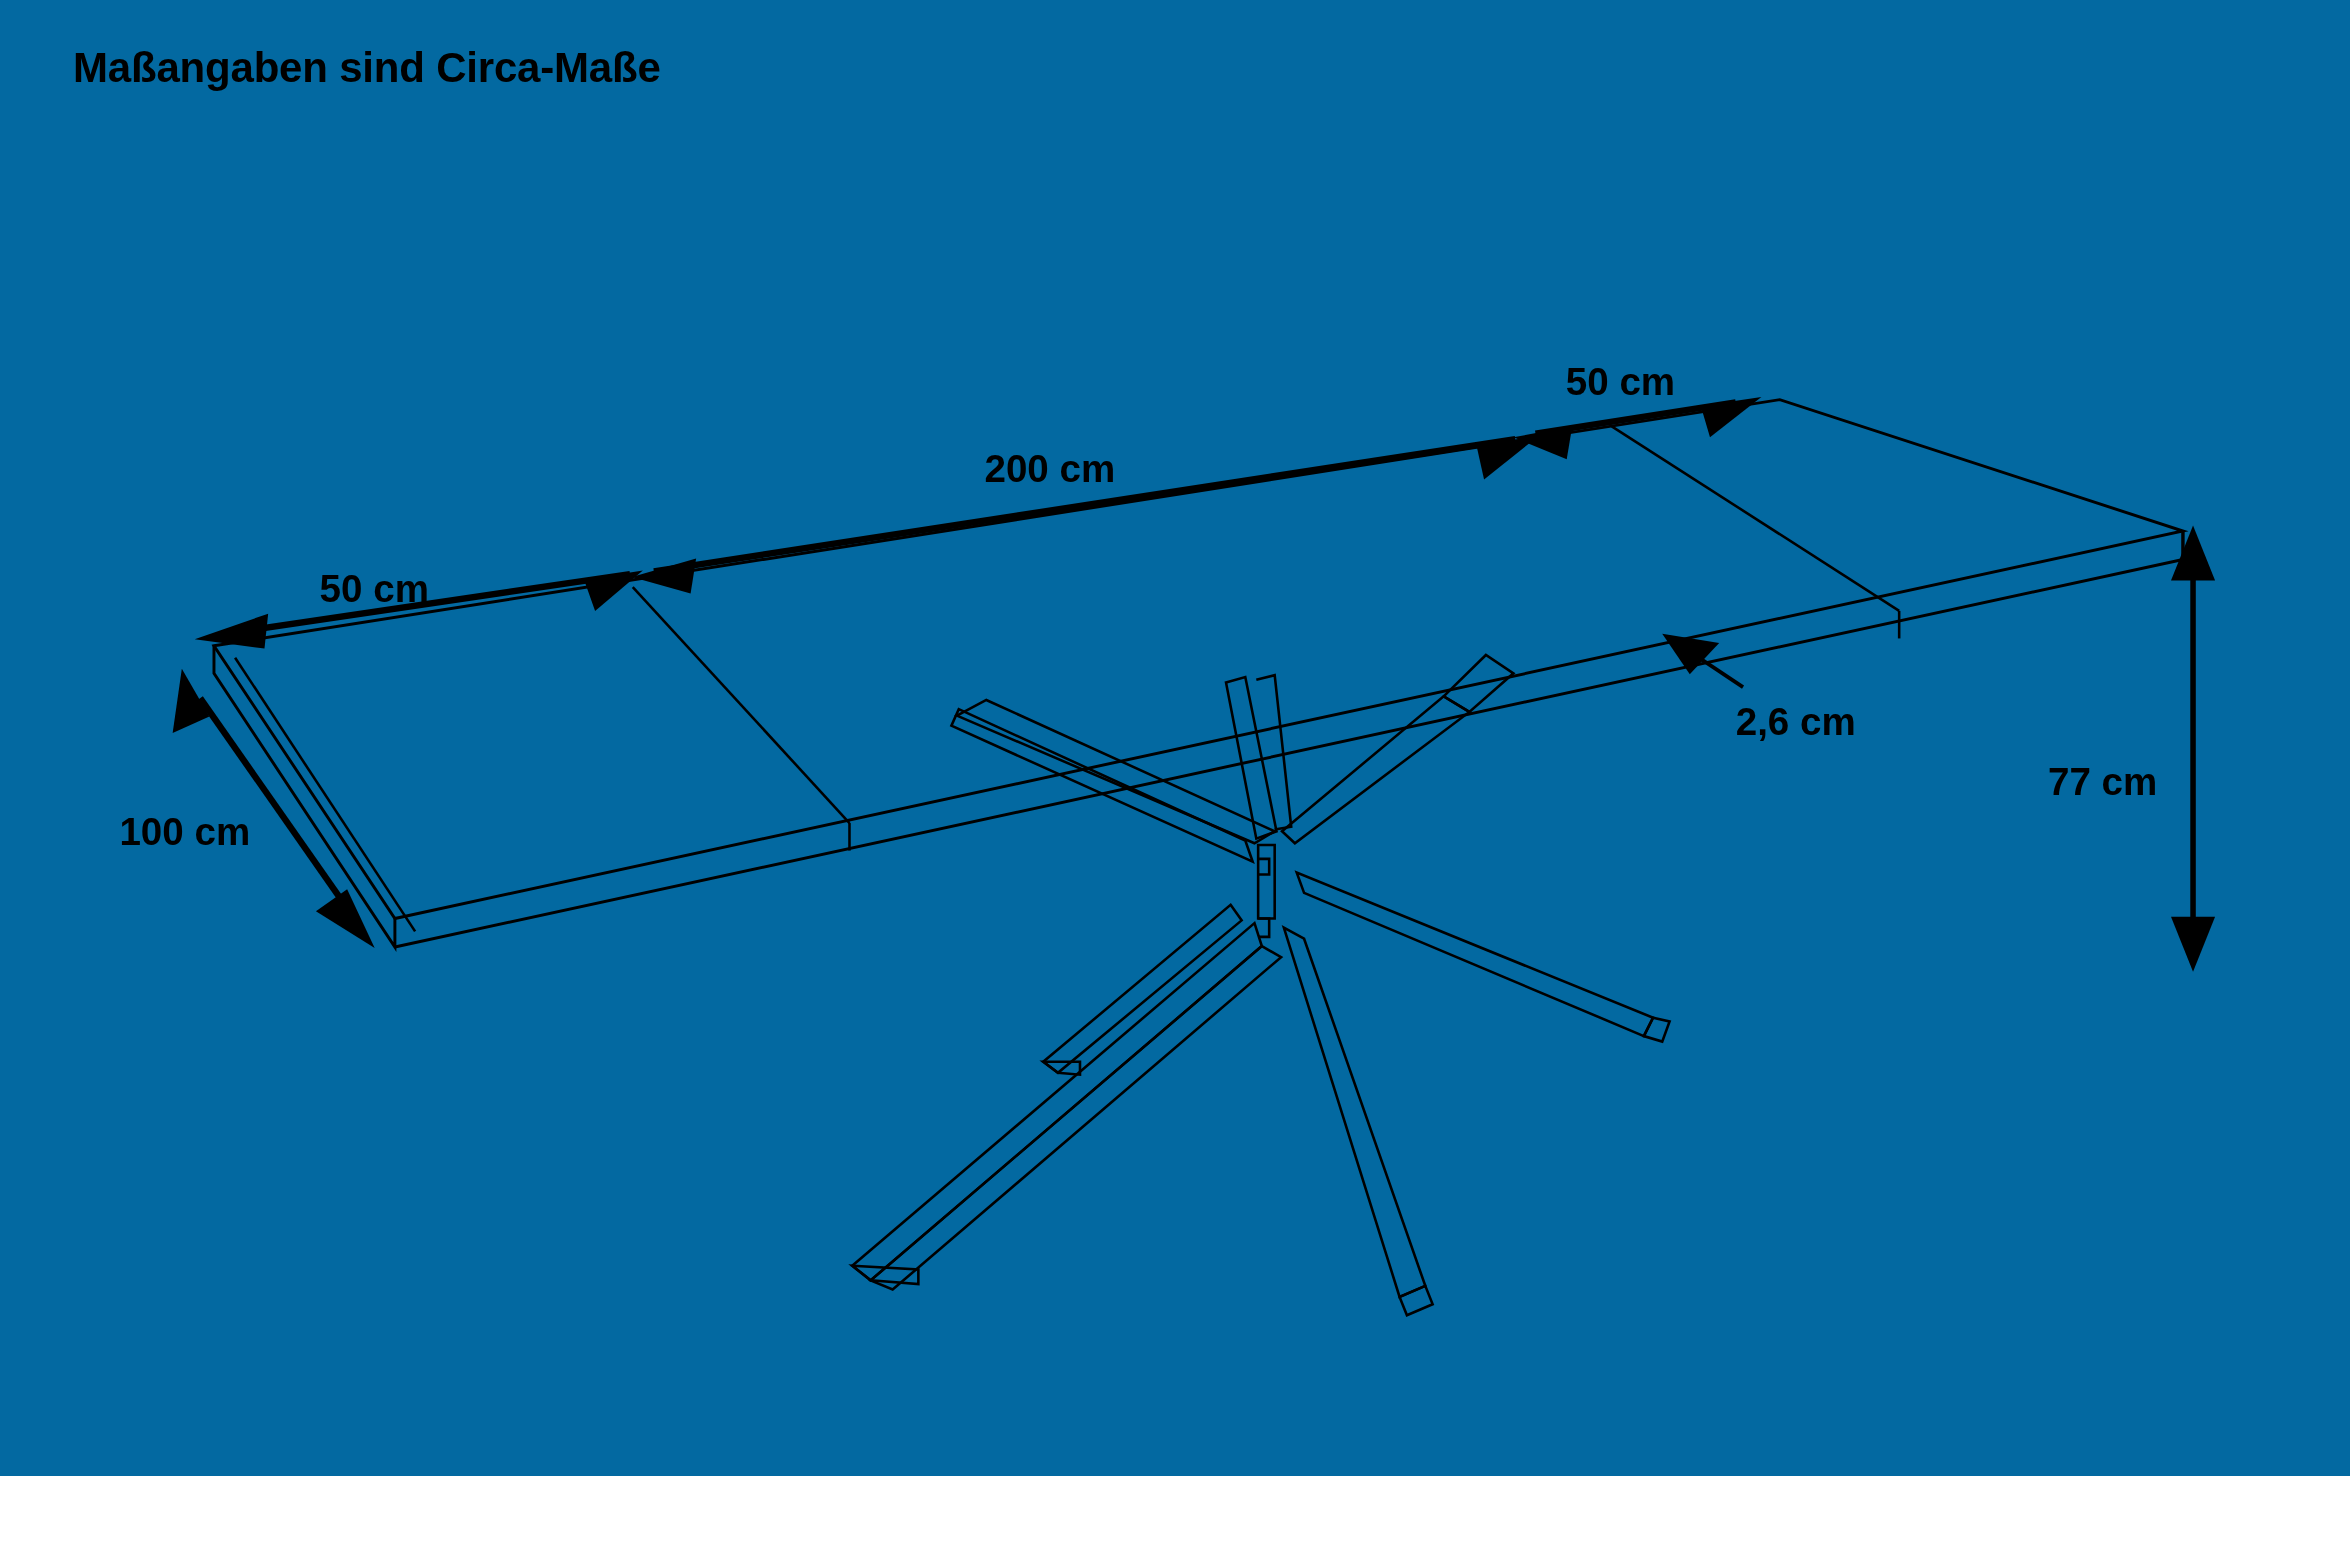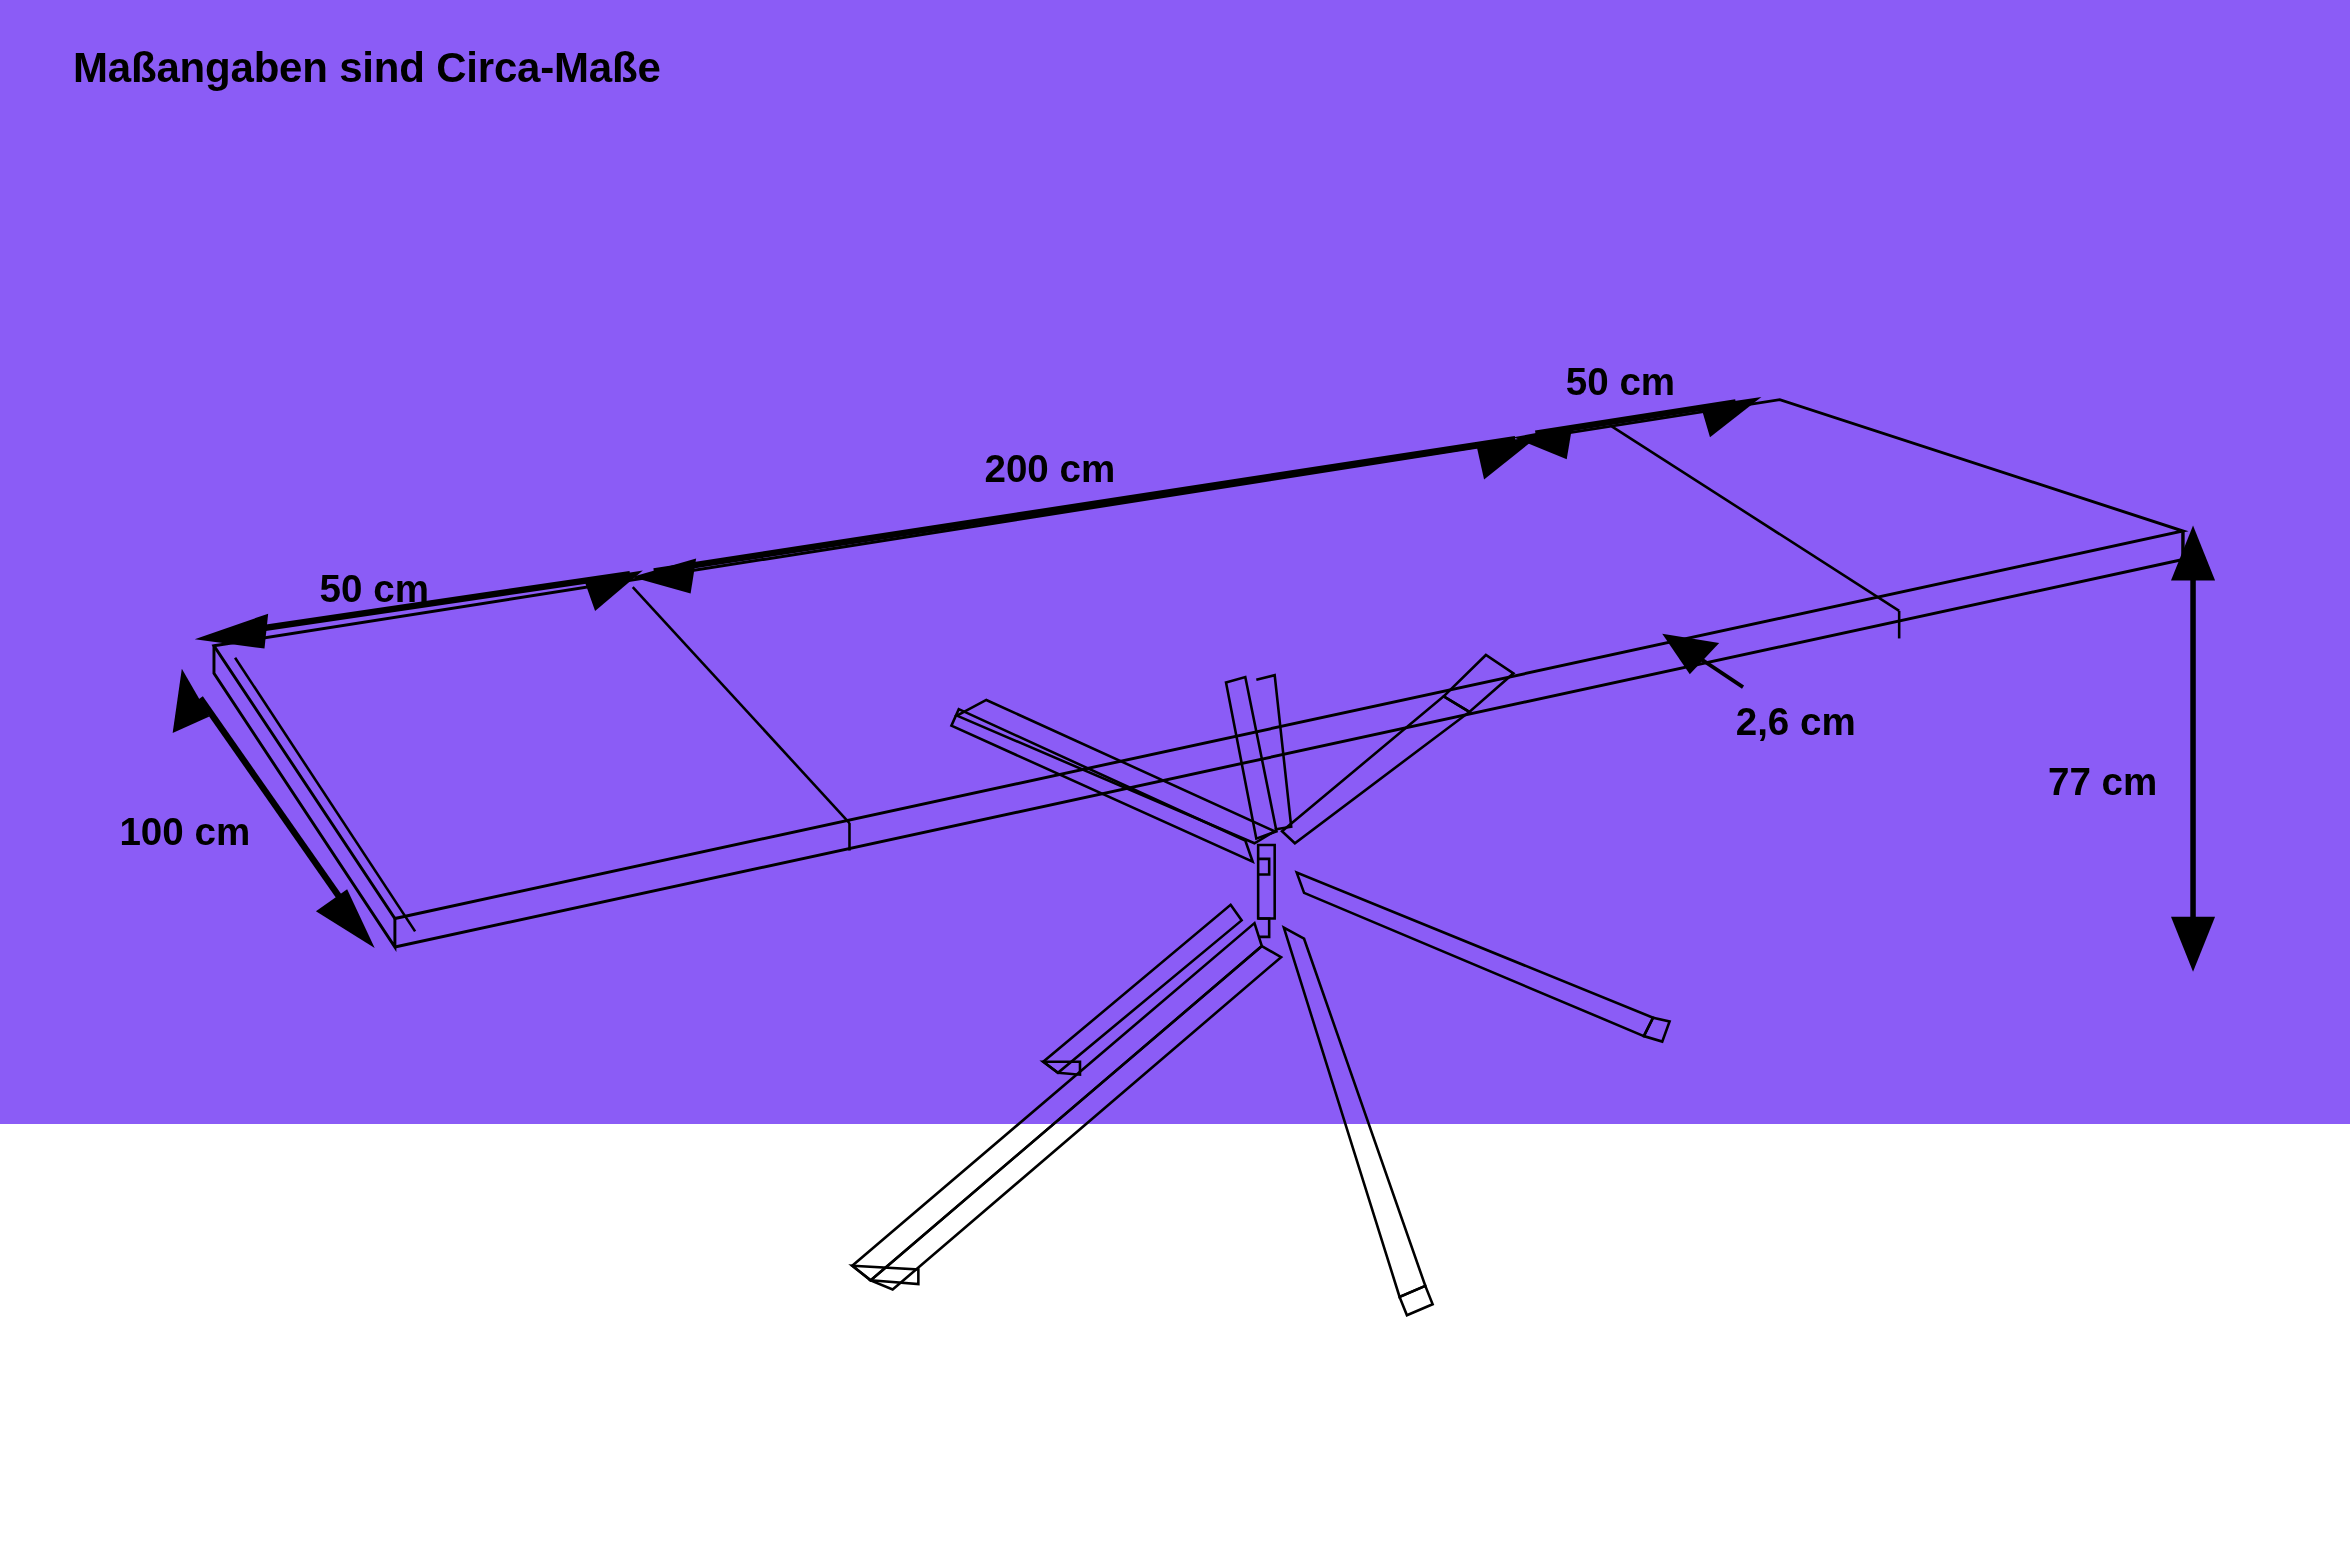--- a/index.html
+++ b/index.html
@@ -6,22 +6,22 @@
   html, body {
     width: 2351px;
     height: 1568px;
     background: #ffffff;
     font-family: "Liberation Sans", sans-serif;
     overflow: hidden;
   }
   #page {
     position: relative;
     width: 2351px;
-    height: 1124px;
-    background: #8b5cf6;
+    height: 1476px;
+    background: #0369a1;
   }
   #title {
     position: absolute;
     left: 73px;
     top: 44px;
     font-size: 42px;
     font-weight: bold;
     color: #000000;
     letter-spacing: -0.2px;
     white-space: nowrap;

